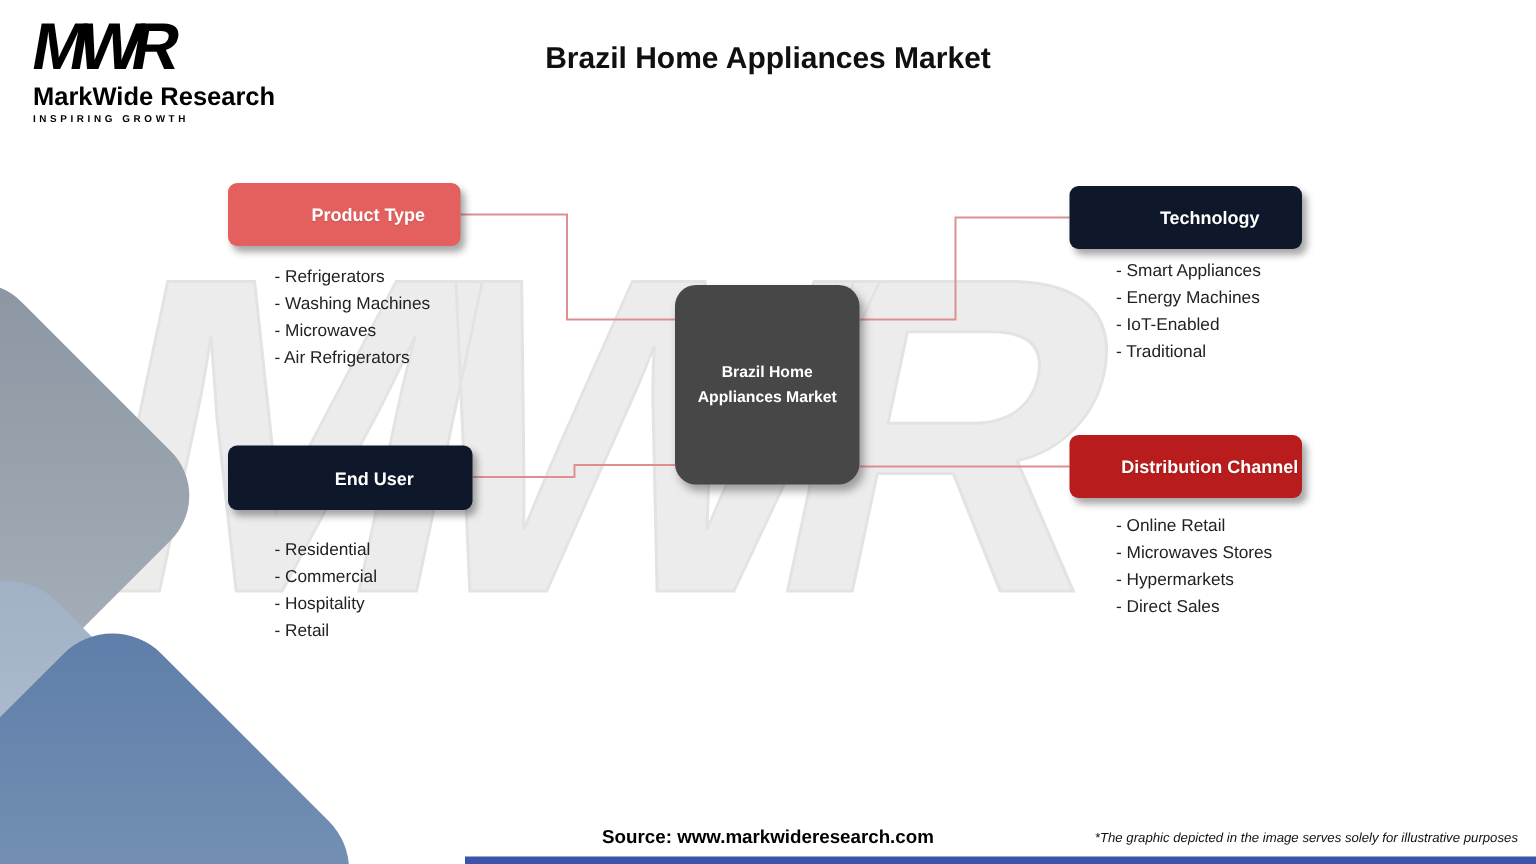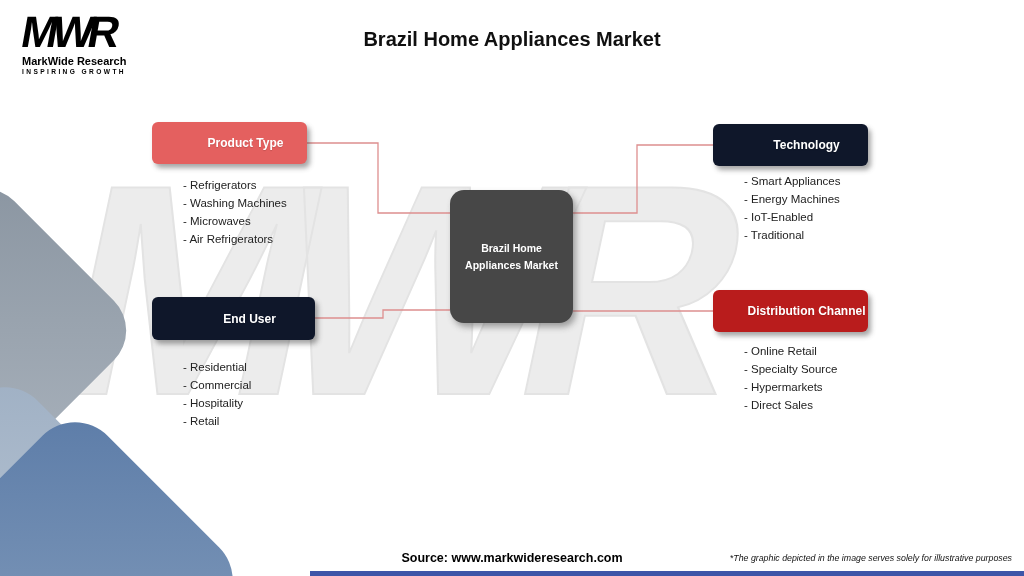--- a/index.html
+++ b/index.html
@@ -42,21 +42,21 @@
   
   .connectors { position:absolute; left:0; top:0; z-index:1; }
   .connectors polyline { fill:none; stroke:#dd8f8f; stroke-width:1.3; }
 
   
   .logo { position:absolute; left:22px; top:10px; z-index:2; color:#000; }
   .logo-mwr {
     font-size:44px; font-weight:800; letter-spacing:-6px;
     transform:skewX(-10deg); line-height:1; display:inline-block;
   }
-  .logo-name { font-size:11px; font-weight:bold; margin-top:1px; }
+  .logo-name { font-size:17px; font-weight:bold; margin-top:1px; }
   .logo-tagline { font-size:6.6px; font-weight:bold; letter-spacing:2.4px; margin-top:1px; }
   .page-title {
     position:absolute; top:28px; left:0; width:100%; text-align:center;
     font-size:20px; font-weight:bold; color:#101010; z-index:2;
   }
 
   
   .branch-box {
     position:absolute; z-index:2; display:flex; align-items:center; justify-content:center;
     border-radius:6px; color:#fff; font-size:12px; font-weight:bold;
@@ -151,21 +151,21 @@
       <div class="list-item">- Commercial</div>
       <div class="list-item">- Hospitality</div>
       <div class="list-item">- Retail</div>
     </div>
 
   <div class="branch-box box-dist">
     <span>Distribution Channel</span>
   </div>
   <div class="branch-list list-dist">
       <div class="list-item">- Online Retail</div>
-      <div class="list-item">- Specialty Source</div>
+      <div class="list-item">- Microwaves Stores</div>
       <div class="list-item">- Hypermarkets</div>
       <div class="list-item">- Direct Sales</div>
     </div>
 
   <div class="center-node">
     <span>Brazil Home Appliances Market</span>
   </div>
 
   <div class="source-line">
     <span>Source:</span>

